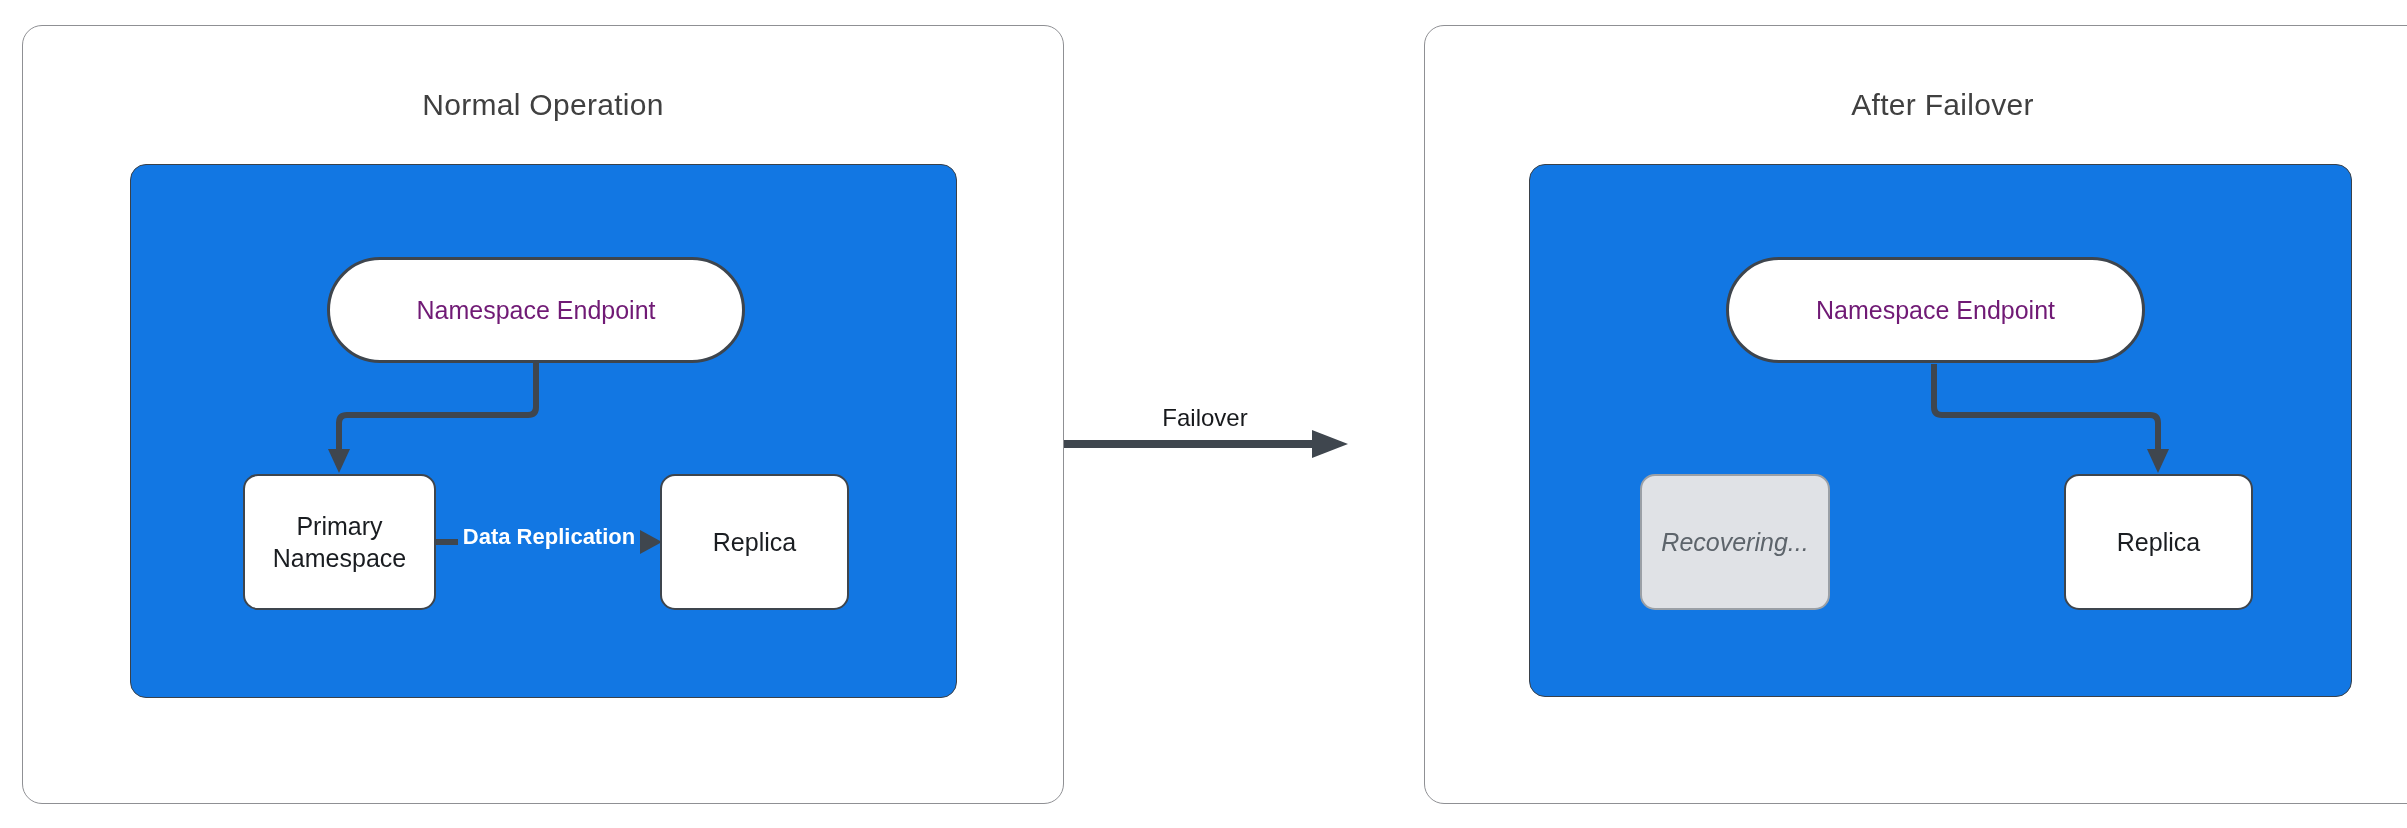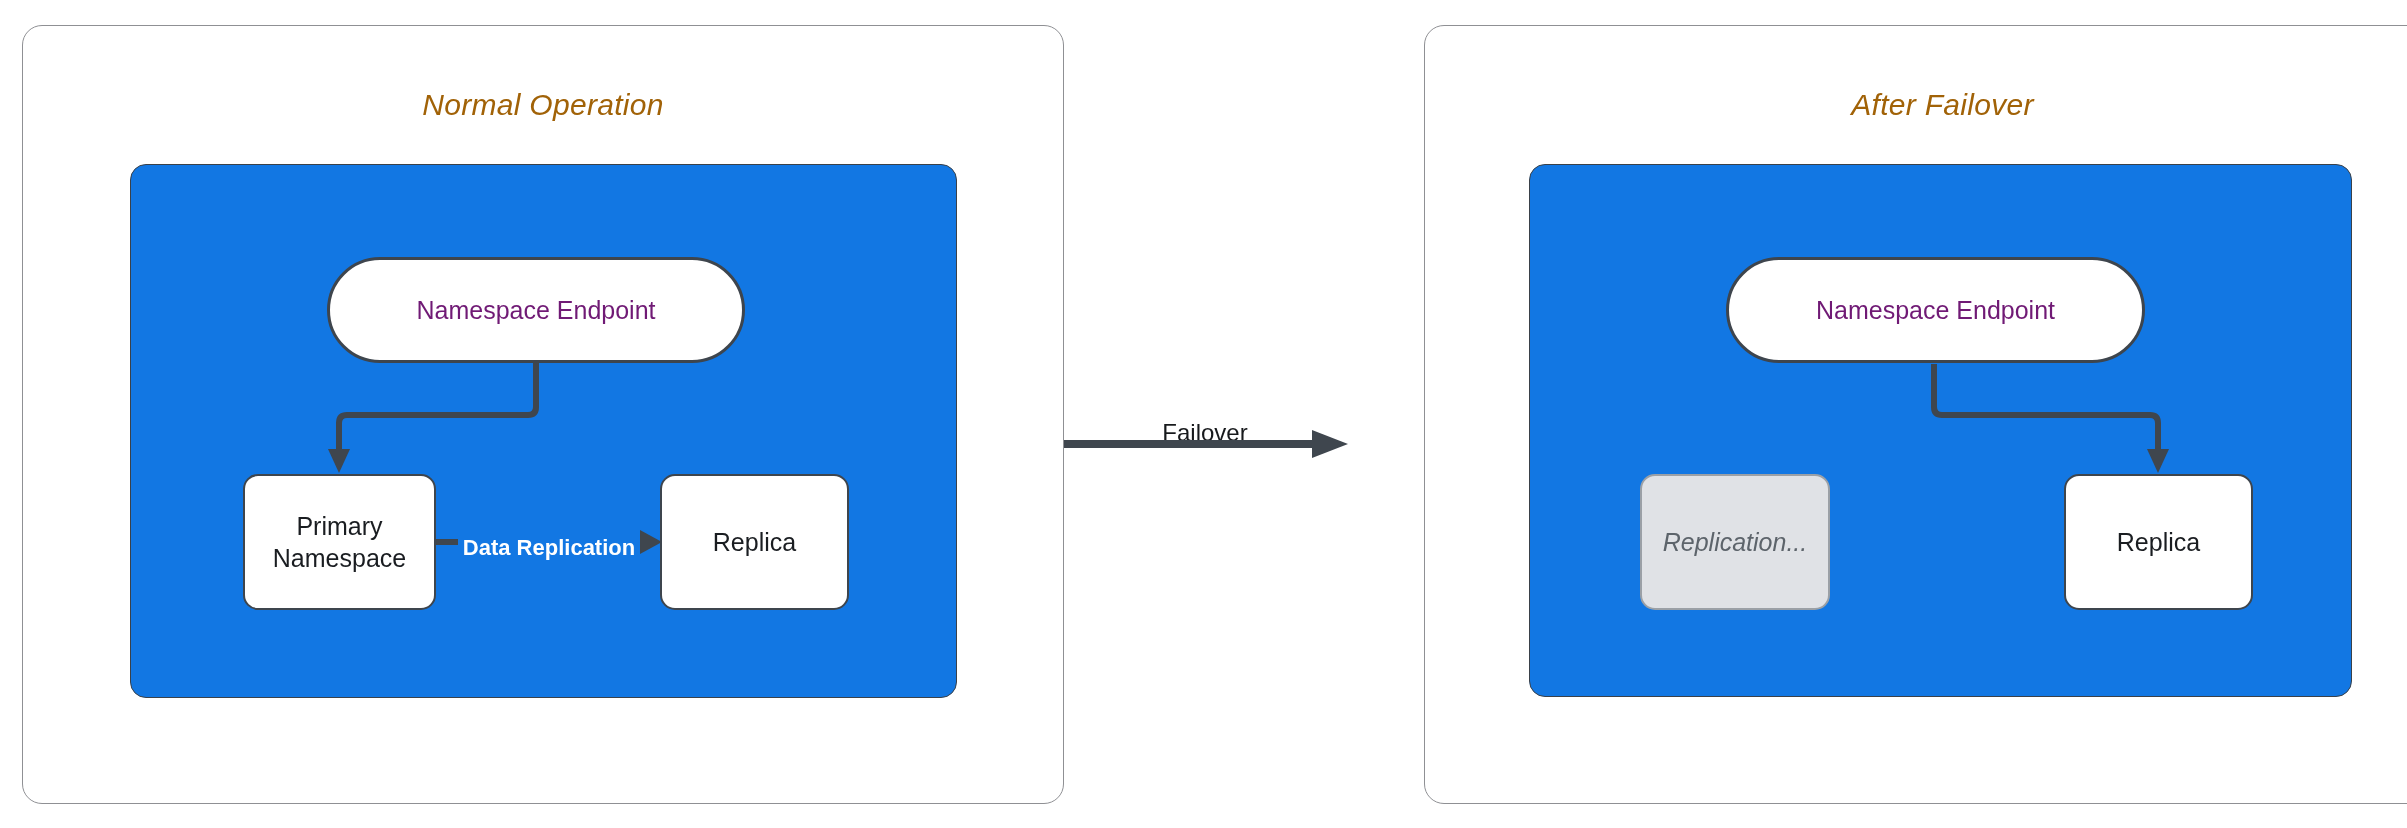--- a/index.html
+++ b/index.html
@@ -9,21 +9,21 @@
   }
   
   .panel{
     position:absolute;top:25px;height:779px;background:#ffffff;
     border:1.5px solid #8f9094;border-radius:20px;box-sizing:border-box;
   }
   .panel.left{left:22px;width:1042px;}
   .panel.right{left:1424px;width:1037px;}
   .panel-title{
     position:absolute;top:62px;left:0;width:100%;text-align:center;
-    font-style:italic;font-size:30px;color:#a16207;letter-spacing:.3px;
+    font-size:30px;color:#404040;letter-spacing:.3px;
   }
   
   .blue-box{
     position:absolute;top:138px;background:#1277e3;border:1.5px solid #3a4149;
     border-radius:16px;box-sizing:border-box;
   }
   .panel.left .blue-box{left:107px;width:827px;height:534px;}
   .panel.right .blue-box{left:104px;width:823px;height:533px;}
   
   .pill{
@@ -46,29 +46,29 @@
   .node.recovering{
     left:110px;width:190px;background:#e0e2e6;border:2px solid #9ba0a6;
     font-style:italic;color:#5d646b;
   }
   .panel.right .node.replica{left:534px;width:189px;}
   
   .edge-layer{position:absolute;left:0;top:0;pointer-events:none;}
   
   .replication-label{
     position:absolute;left:305px;top:359px;width:226px;height:37px;
-    display:flex;align-items:flex-end;justify-content:center;
+    display:flex;align-items:flex-start;justify-content:center;
   }
   .replication-label span{
     background:#1277e3;padding:0 5px;font-weight:bold;font-size:22px;color:#ffffff;
     white-space:nowrap;
   }
   
   .failover-label{
-    position:absolute;left:1064px;top:419px;width:282px;text-align:center;
+    position:absolute;left:1064px;top:404px;width:282px;text-align:center;
     font-size:24px;color:#17191c;
   }
   .failover-arrow{position:absolute;left:1064px;top:428px;}
 </style>
 </head>
 <body>
 
 <div class="canvas">
 
   <div class="panel left">
@@ -116,21 +116,21 @@
       <svg class="edge-layer" width="823" height="533" viewBox="0 0 823 533">
         <path d="M404,199 L404,242 Q404,250 412,250 L620,250 Q628,250 628,258 L628,286" fill="none" stroke="#3f464e" stroke-width="6"></path>
         <polygon points="617,284 639,284 628,308" fill="#3f464e"></polygon>
       </svg>
 
       <div class="pill">
         <span>Namespace Endpoint</span>
       </div>
 
       <div class="node recovering">
-        <span>Replication...</span>
+        <span>Recovering...</span>
       </div>
 
       <div class="node replica">
         <span>Replica</span>
       </div>
 
     </div>
   </div>
 
 </div>

